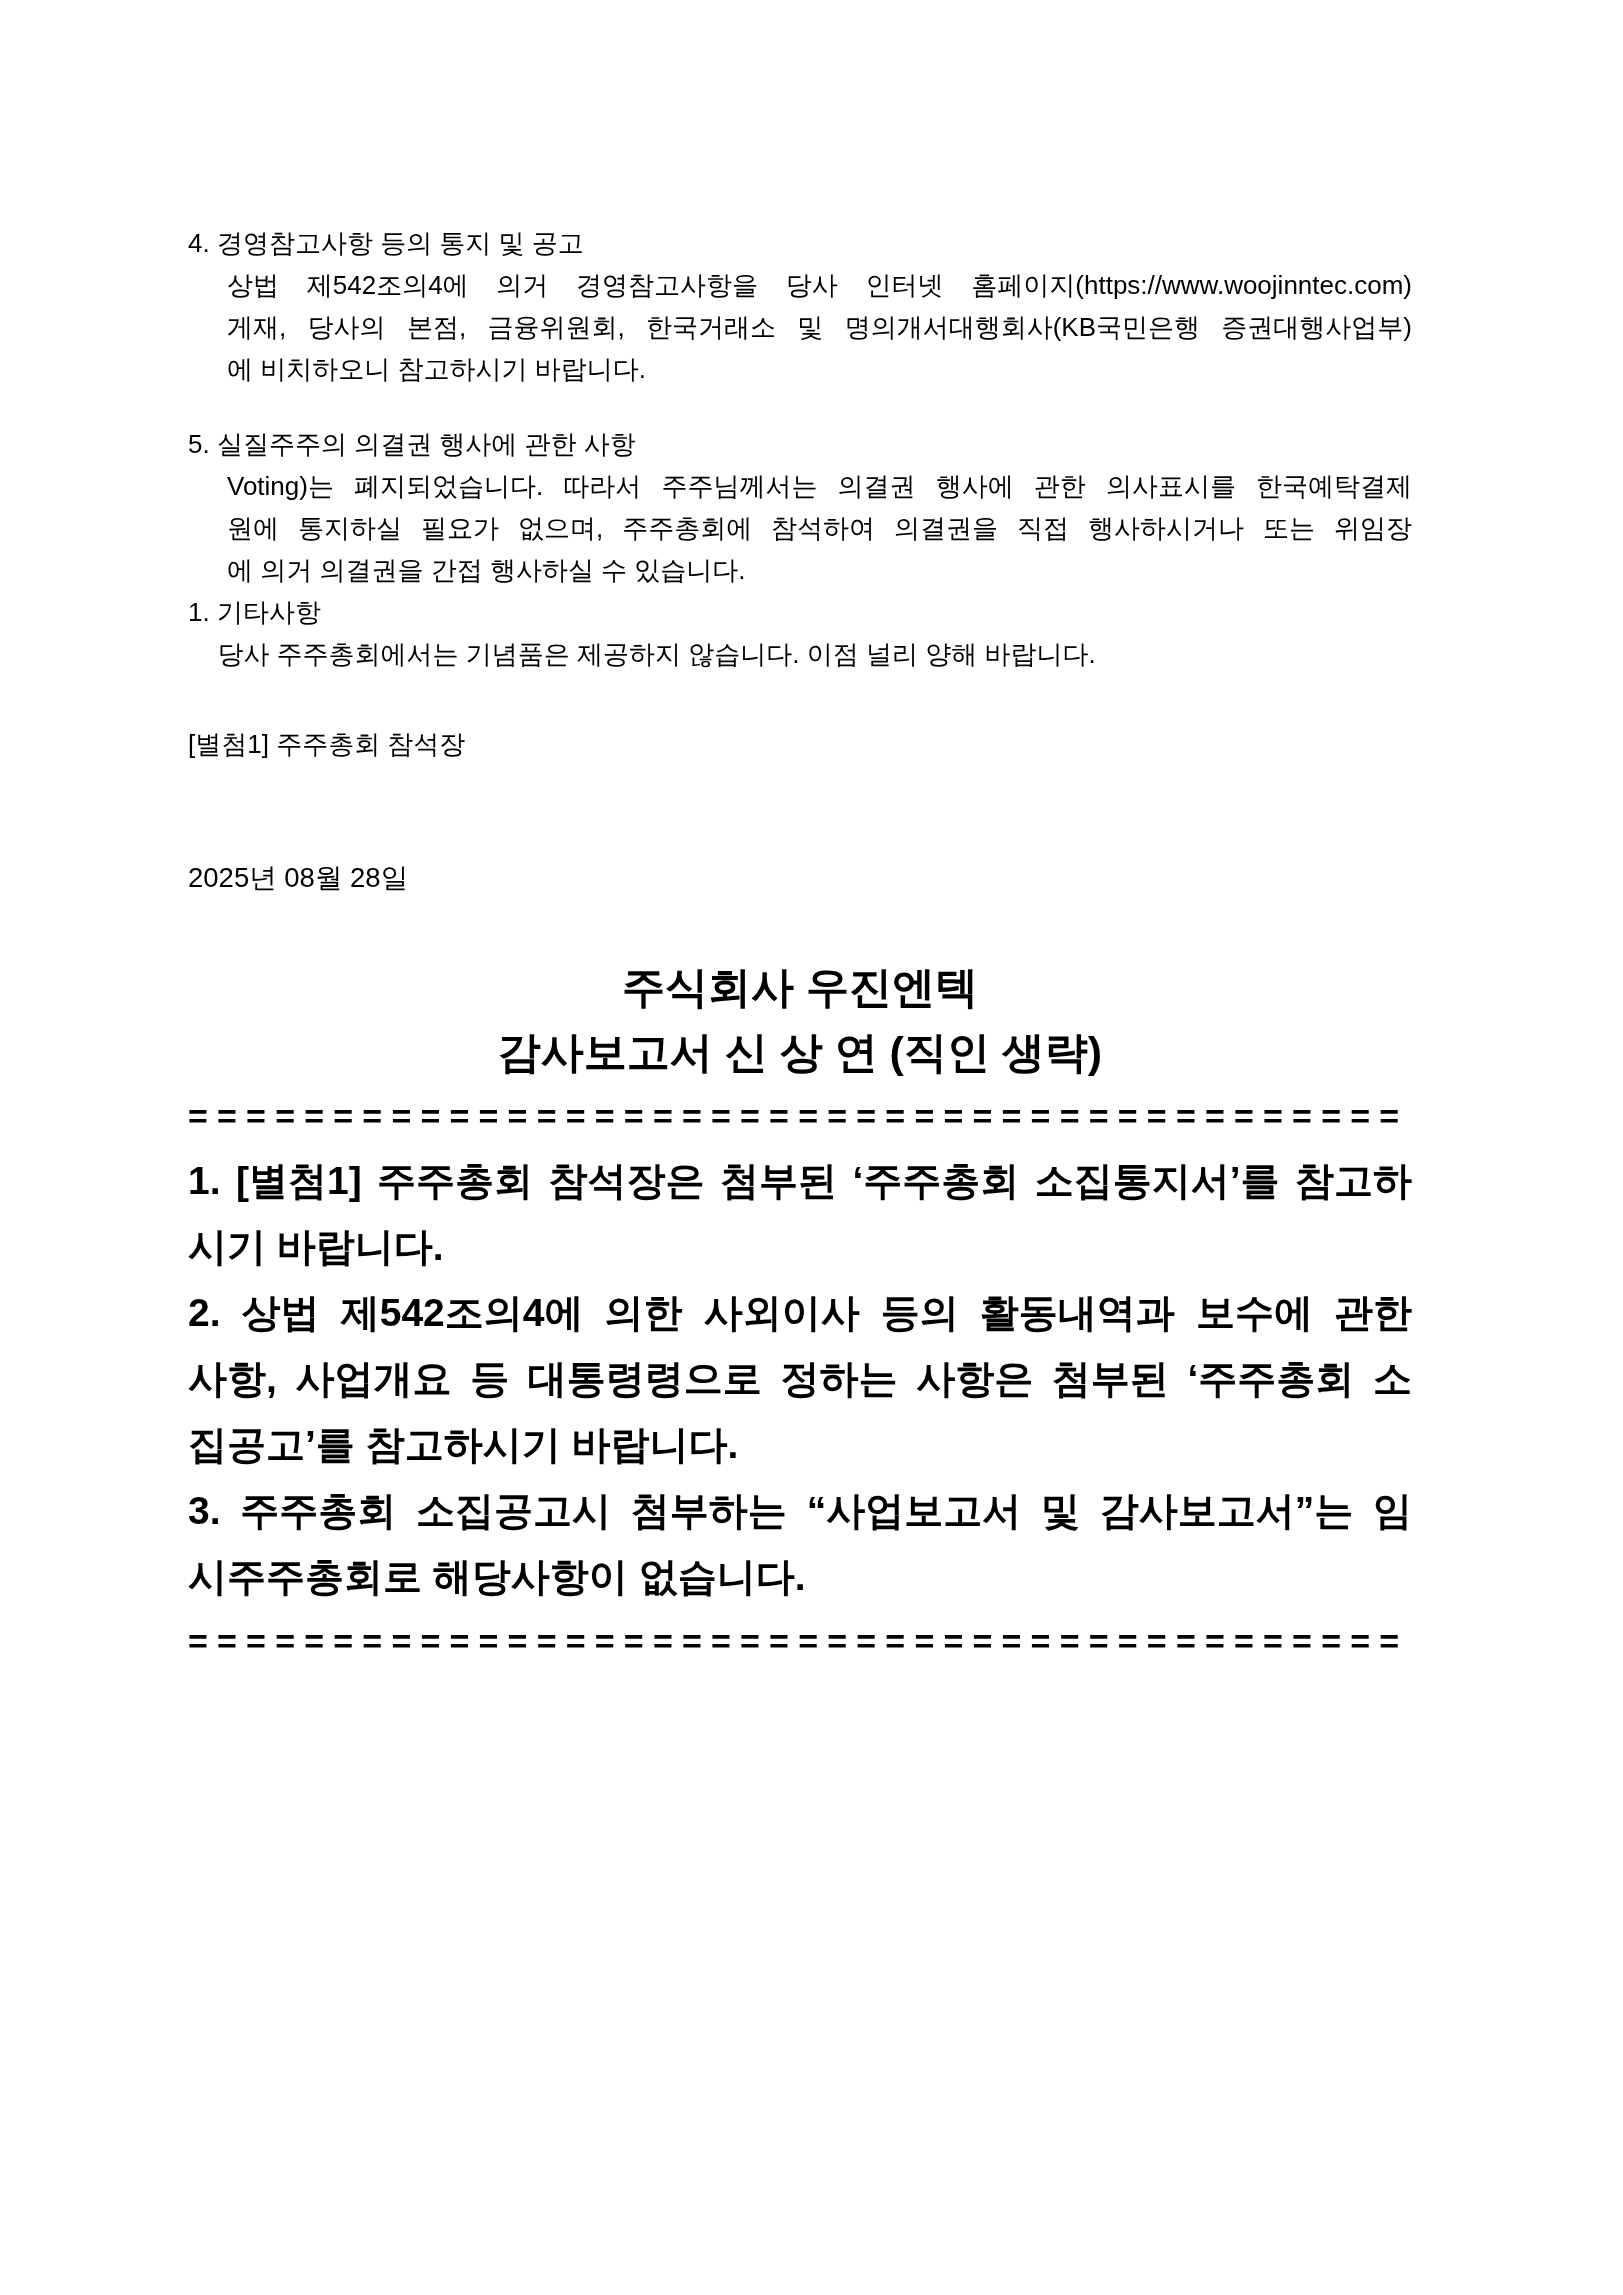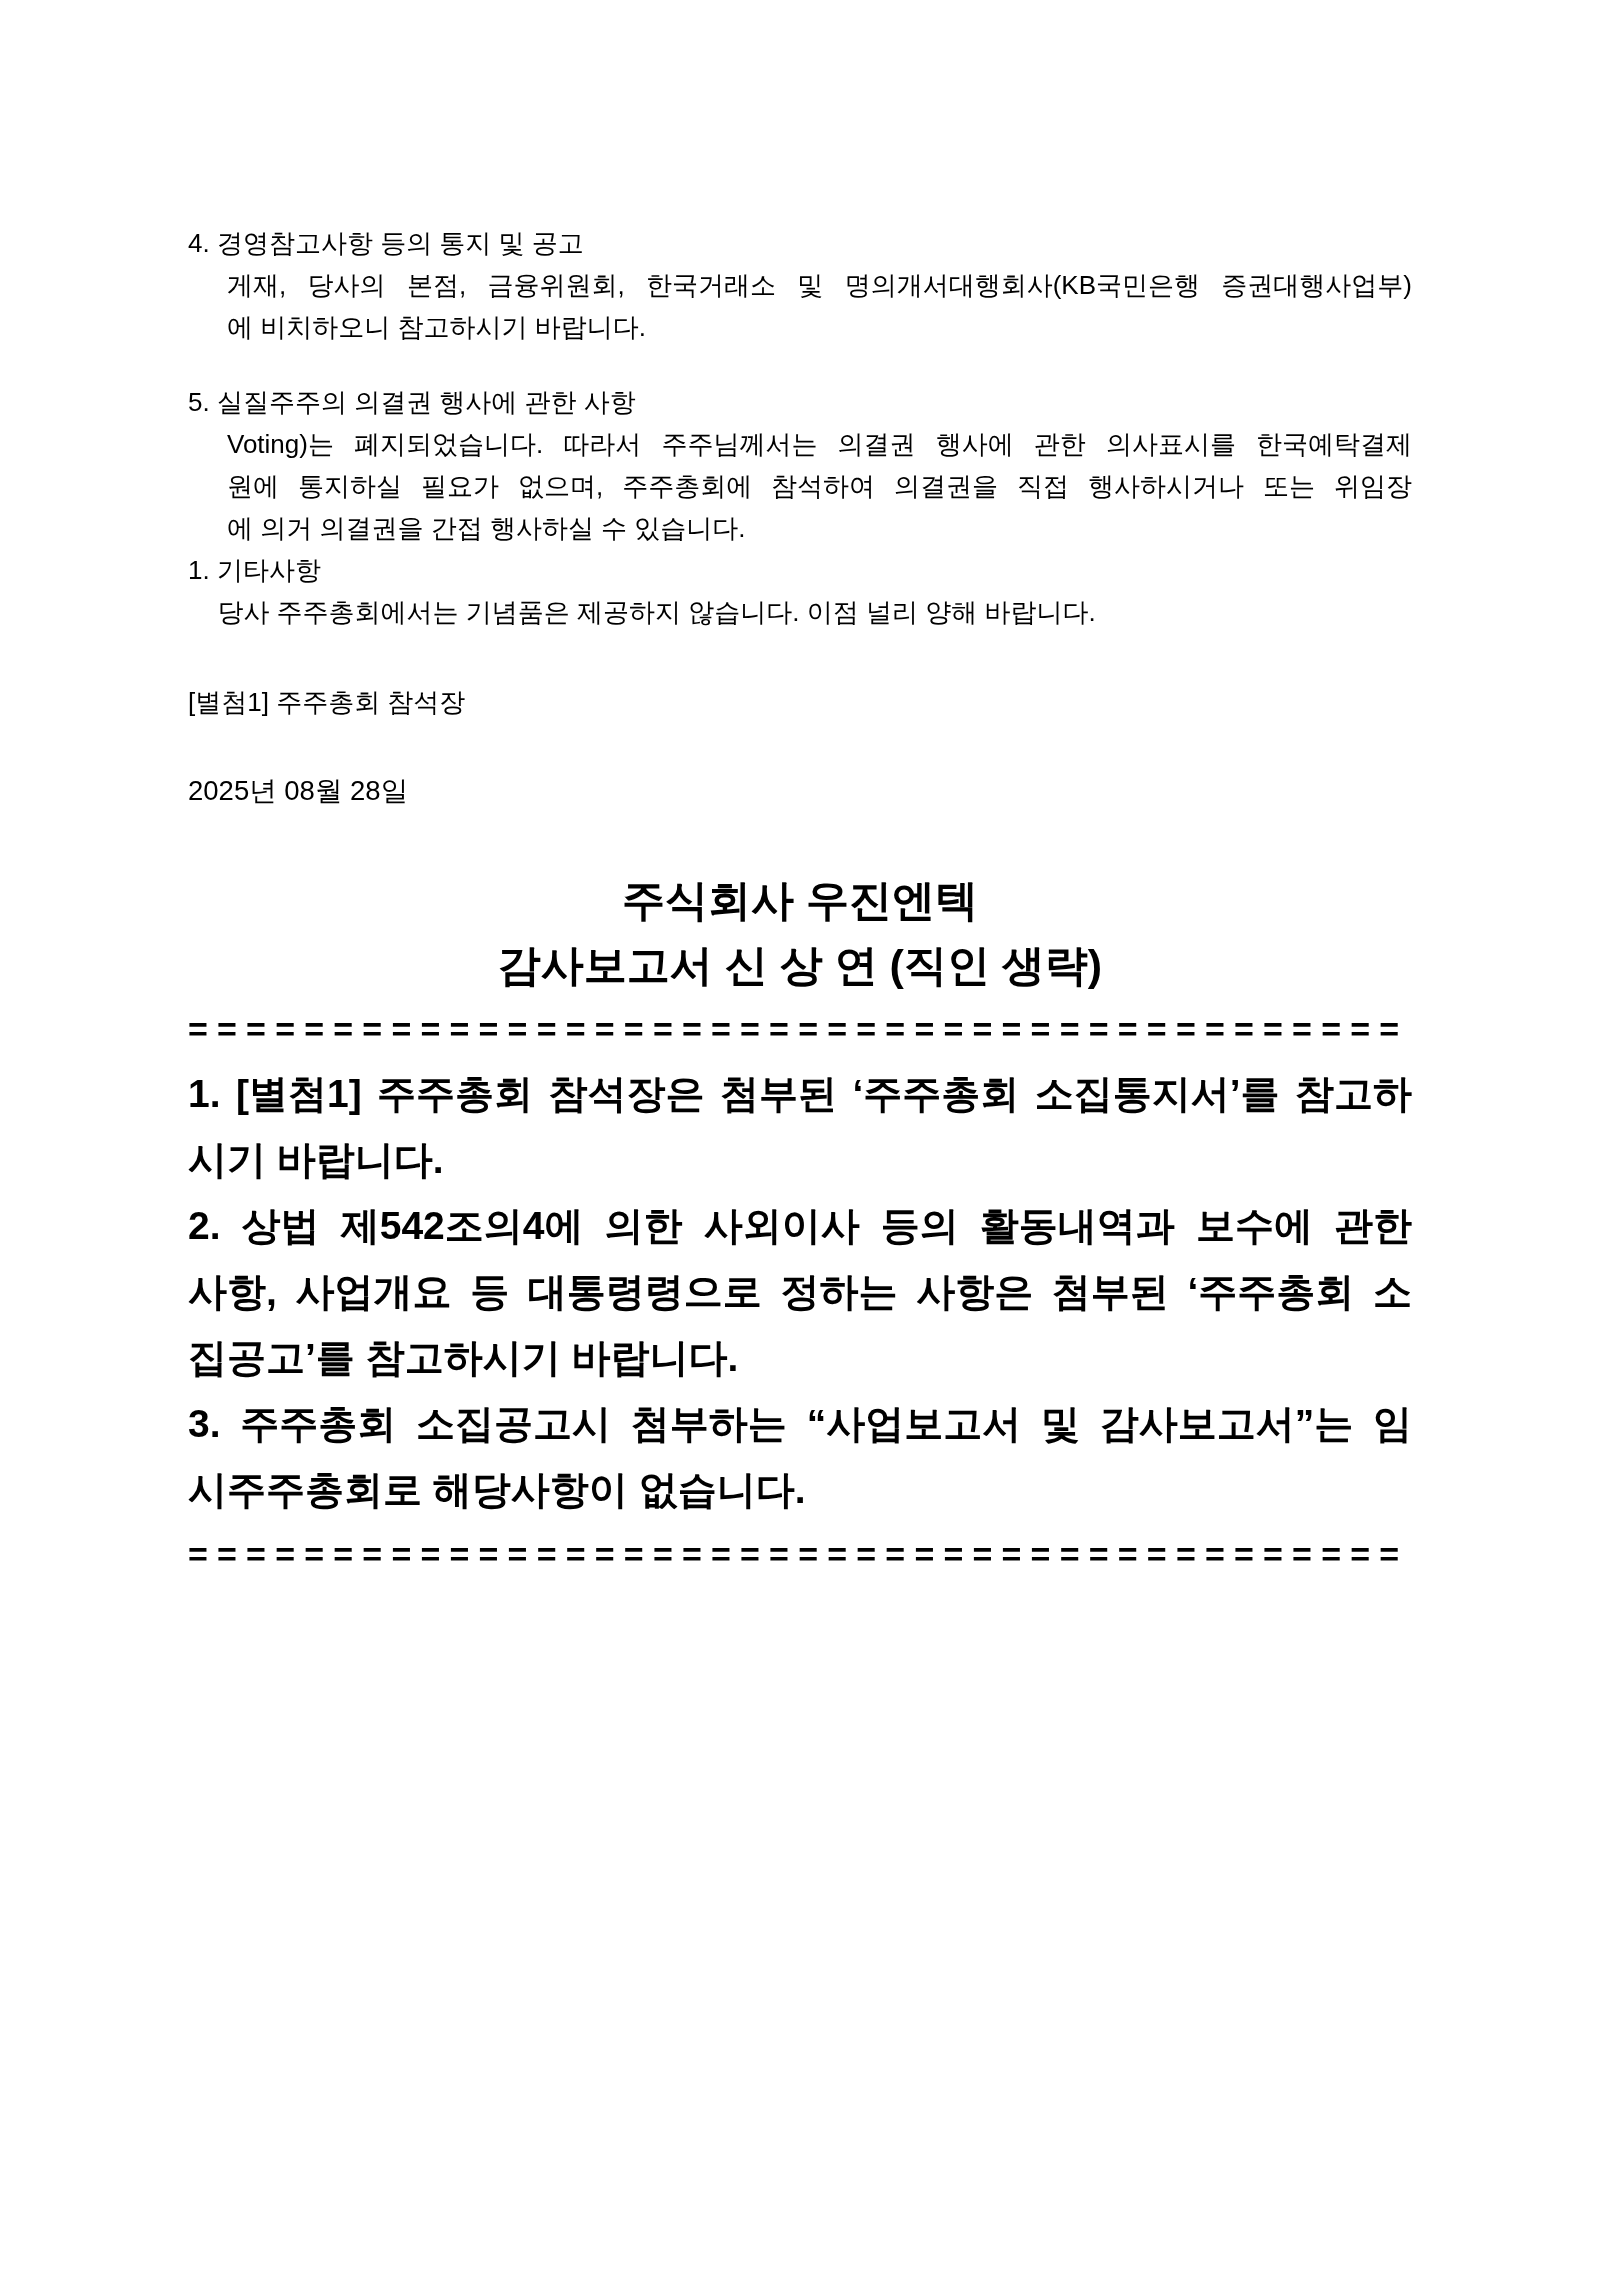--- a/index.html
+++ b/index.html
@@ -33,21 +33,21 @@
   .ind-45  { padding-left: 29.4px; }
   .ind-283 { padding-left: 185px; }
   .fill {
     text-align: justify;
     text-align-last: justify;
   }
   .mb-51  { margin-bottom: 33px; }
   .mb-85  { }
   .mb-94  { margin-bottom: 62px; }
   .mb-74  { margin-bottom: 48px; }
-  .mb-141 { margin-bottom: 47px; }
+  .mb-141 { margin-bottom: 92px; }
   .attachment {
     font-size: 26px;
     line-height: 42px;
   }
   .date-line {
     font-size: 27.5px;
     line-height: 42px;
     text-align: left;
     margin-bottom: 56px;
   }
@@ -78,20 +78,21 @@
     line-height: 66px;
   }
 </style>
 </head>
 <body>
 
 <div class="page">
 
   <div class="sec mb-51">
     <div class="sec-title">4. 경영참고사항 등의 통지 및 공고</div>
+    <div class="bline ind-60 fill">상법 제542조의4에 의거 경영참고사항을 당사 인터넷 홈페이지(https://www.woojinntec.com)</div>
     <div class="bline ind-60 fill">게재, 당사의 본점, 금융위원회, 한국거래소 및 명의개서대행회사(KB국민은행 증권대행사업부)</div>
     <div class="bline ind-60">에 비치하오니 참고하시기 바랍니다.</div>
   </div>
 
   <div class="sec mb-85">
     <div class="sec-title">5. 실질주주의 의결권 행사에 관한 사항</div>
     <div class="bline ind-60 fill">Voting)는 폐지되었습니다. 따라서 주주님께서는 의결권 행사에 관한 의사표시를 한국예탁결제</div>
     <div class="bline ind-60 fill">원에 통지하실 필요가 없으며, 주주총회에 참석하여 의결권을 직접 행사하시거나 또는 위임장</div>
     <div class="bline ind-60">에 의거 의결권을 간접 행사하실 수 있습니다.</div>
   </div>

